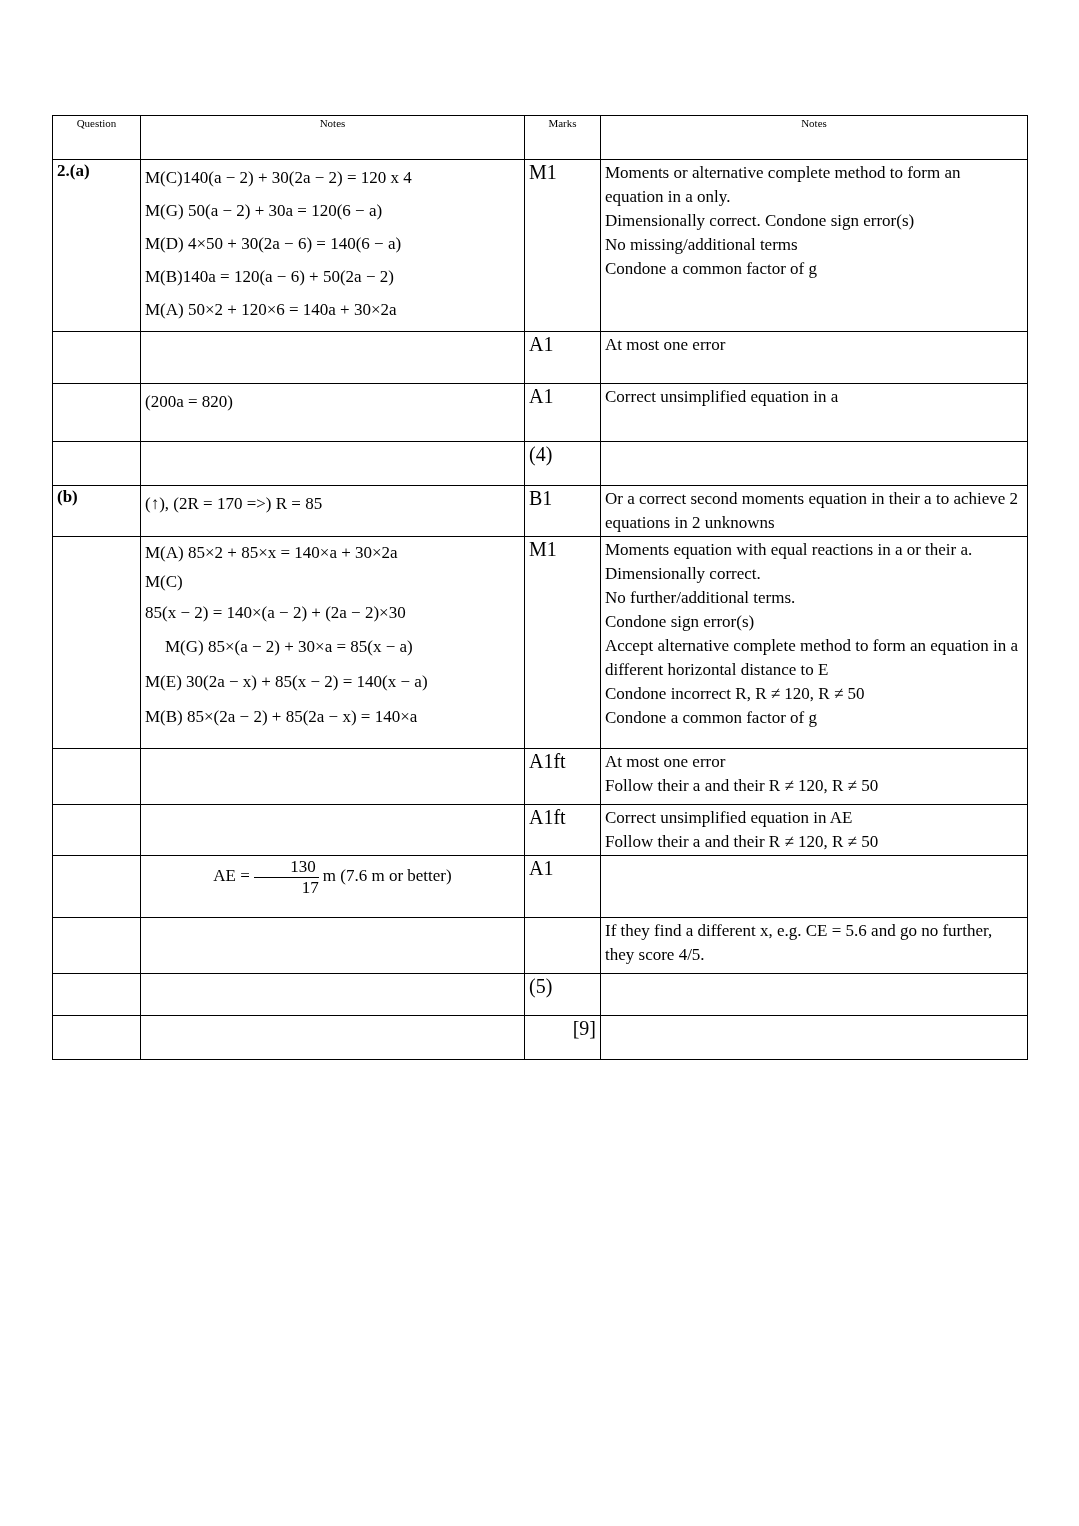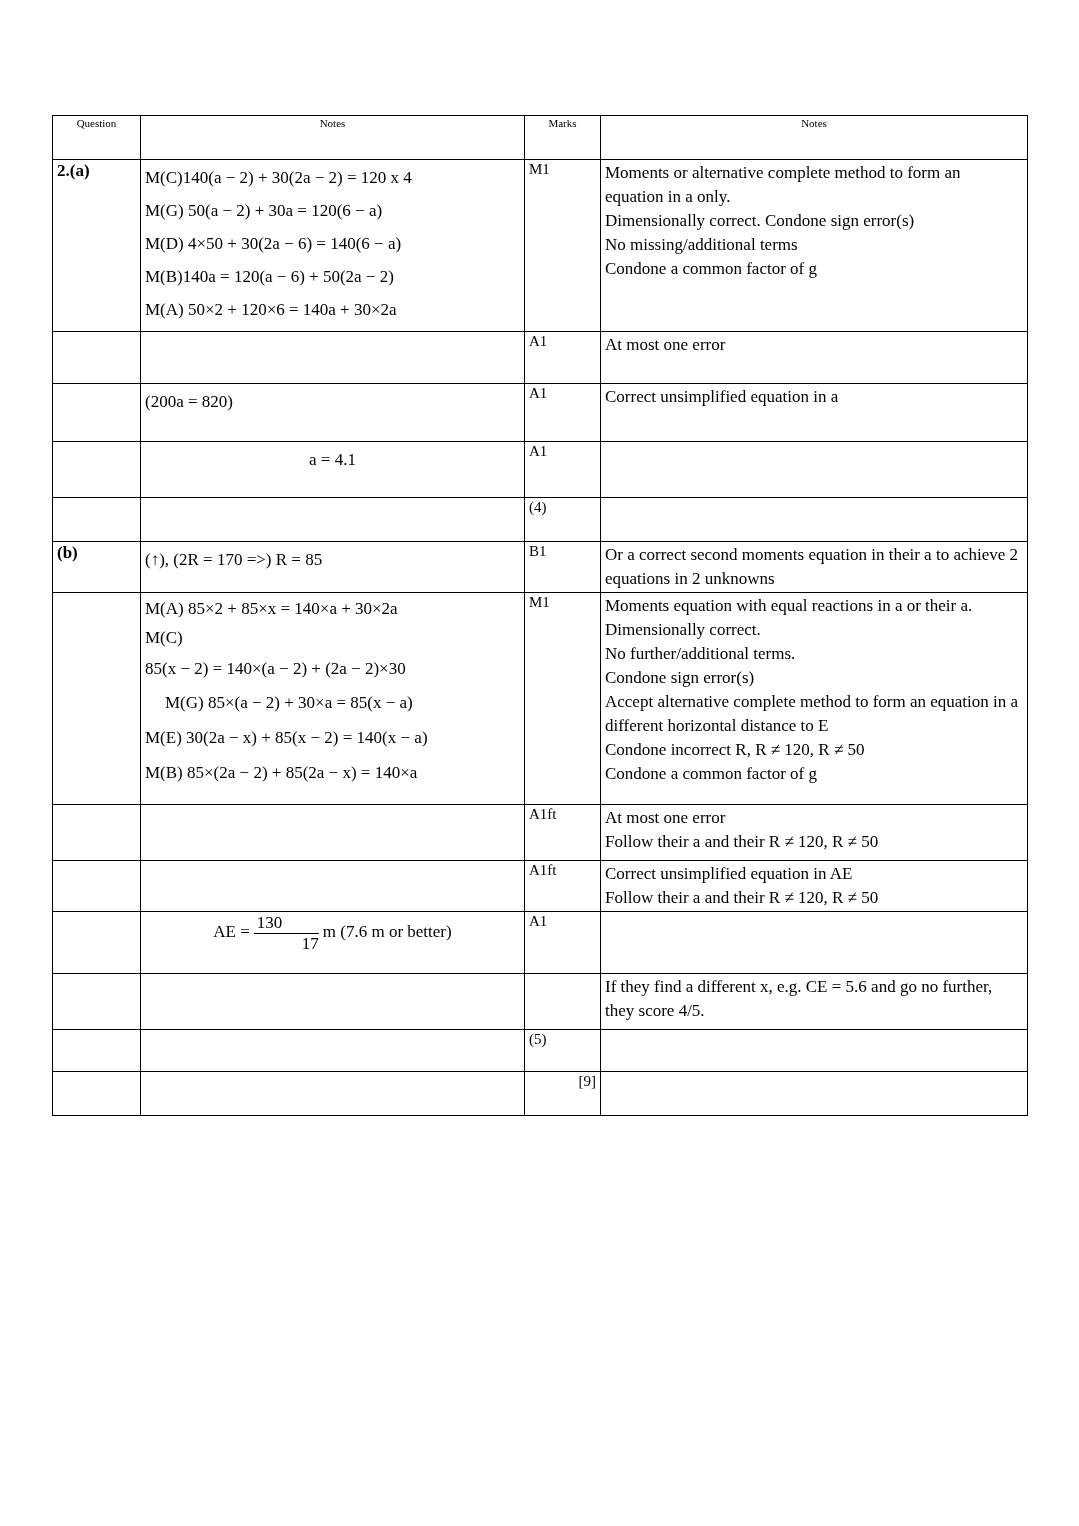--- a/index.html
+++ b/index.html
@@ -29,24 +29,24 @@
   .scol{width:384px;}
   .mcol{width:76px;}
   .ncol{width:427px;}
   .vmid{vertical-align:middle;}
   .vbot{vertical-align:bottom;}
   .bold{font-weight:bold;}
   .eq{line-height:33px;white-space:nowrap;}
   .note{line-height:24px;}
   .center{text-align:center;}
   .right{text-align:right;padding-right:8px;}
-  .frac{display:inline-block;text-align:left;vertical-align:middle;margin:0 4px;line-height:1.15;}
+  .frac{display:inline-block;text-align:right;vertical-align:middle;margin:0 4px;line-height:1.15;}
   .frac .num{display:block;border-bottom:1px solid #000;padding:0 3px;}
   .frac .den{display:block;margin-left:48px;}
-  .marks{font-size:15px;}
+  .marks{font-size:20px;}
 </style>
 </head>
 <body>
 
 <div class="page">
   <table class="ms">
     <colgroup>
       <col class="qcol">
         <col class="scol">
         <col class="mcol">
@@ -94,28 +94,20 @@
       <td></td>
       <td class="vmid">
         <div class="eq">(200a = 820)</div>
       </td>
       <td class="vbot marks">A1</td>
       <td>
         <div class="note">Correct unsimplified equation in a</div>
       </td>
     </tr>
 
-    <tr style="height:56px;">
-      <td></td>
-      <td class="vmid center">
-        <div class="eq" style="white-space:normal;">a = 4.1</div>
-      </td>
-      <td class="vmid marks">A1</td>
-      <td></td>
-    </tr>
 
     <tr style="height:44px;">
       <td></td>
       <td></td>
       <td class="vmid marks">(4)</td>
       <td></td>
     </tr>
 
     <tr style="height:50px;">
       <td>

